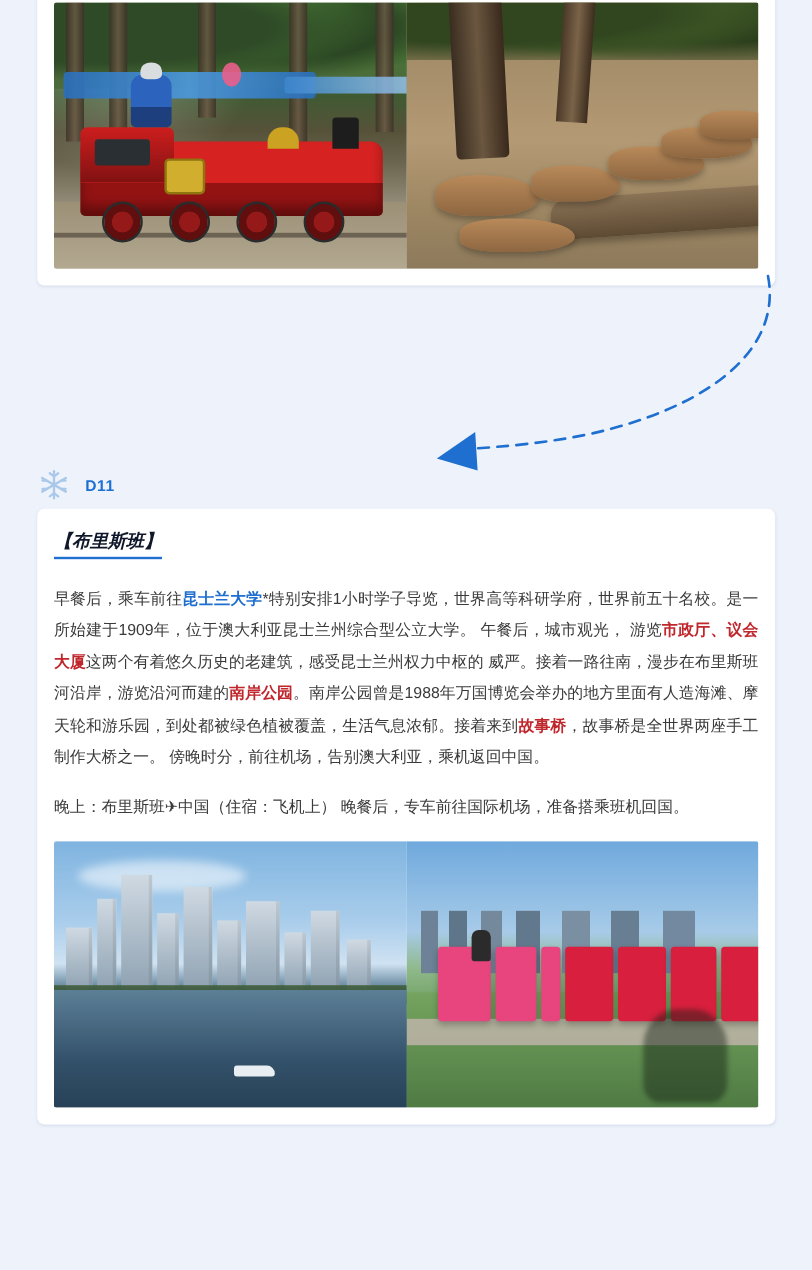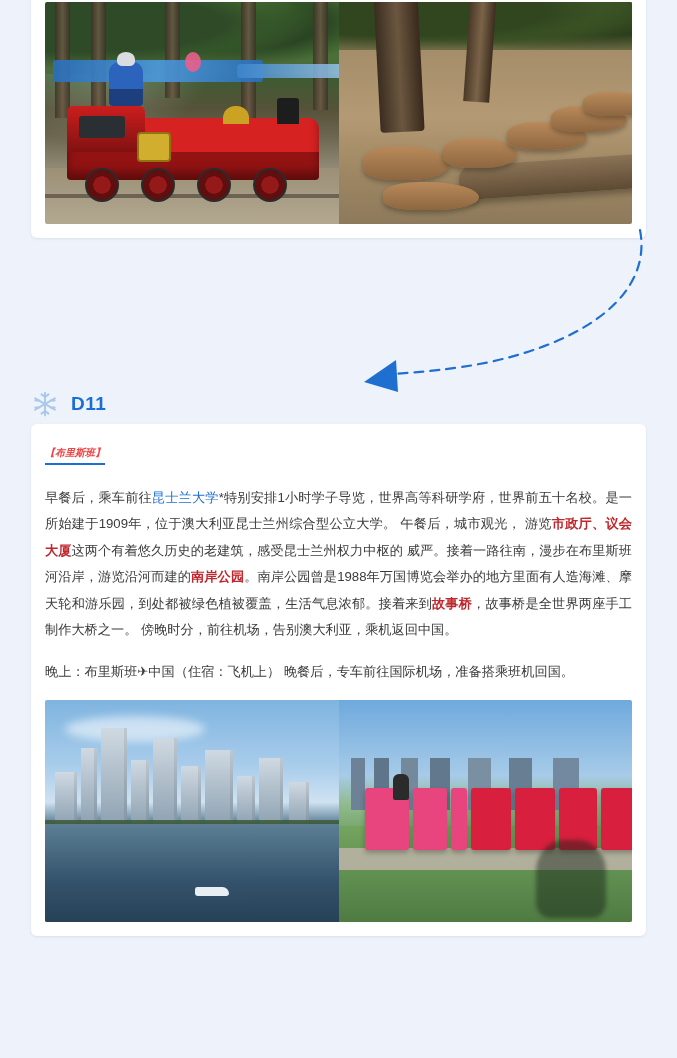--- a/index.html
+++ b/index.html
@@ -242,41 +242,41 @@
     gap: 12px;
   }
   .snow-icon {
     width: 28px;
     height: 28px;
     color: #a9c8ea;
     display: block;
   }
   .day-label {
     color: #1a6fd4;
-    font-size: 19px;
+    font-size: 13px;
     font-weight: bold;
     letter-spacing: .5px;
   }
 
   
   .text-card {
     position: absolute;
     left: 31px;
     top: 424px;
     width: 615px;
     background: #ffffff;
     border-radius: 6px;
     box-shadow: 0 1px 3px rgba(30,60,110,0.10);
     padding: 18px 14px 14px 14px;
     box-sizing: border-box;
   }
   .city-tag {
     display: inline-block;
-    color: #ef4444;
-    font-size: 10px;
+    color: #0f172a;
+    font-size: 15px;
     font-weight: bold;
     font-style: italic;
     border-bottom: 2px solid #1f6fd0;
     padding-bottom: 3px;
     margin-bottom: 20px;
   }
   .lead1 {
     color: #1f6fd0;
     font-size: 13.5px;
     font-weight: bold;
@@ -291,21 +291,21 @@
   .body-para {
     color: #3a3a3a;
     font-size: 13.2px;
     line-height: 2.0;
     text-align: justify;
     margin: 0 0 16px 0;
     text-indent: 0;
   }
   .em-blue {
     color: #1f6fd0;
-    font-weight: normal;
+    font-weight: bold;
   }
   .em-red {
     color: #c0272d;
     font-weight: bold;
   }
   .body-para2 {
     color: #3a3a3a;
     font-size: 13.2px;
     line-height: 2.0;
     margin: 0 0 14px 0;

